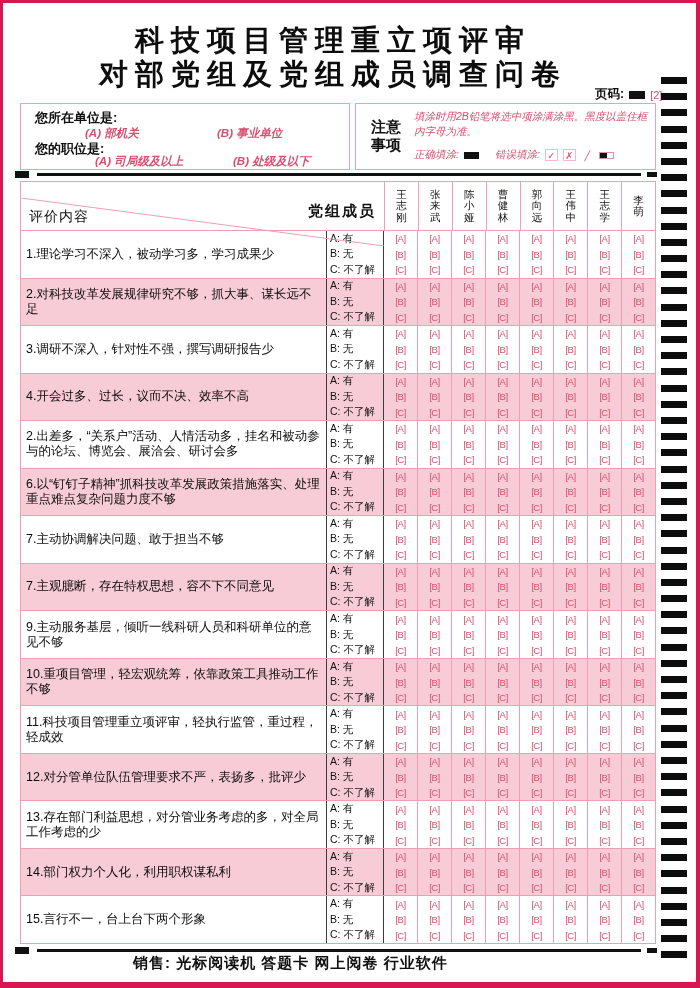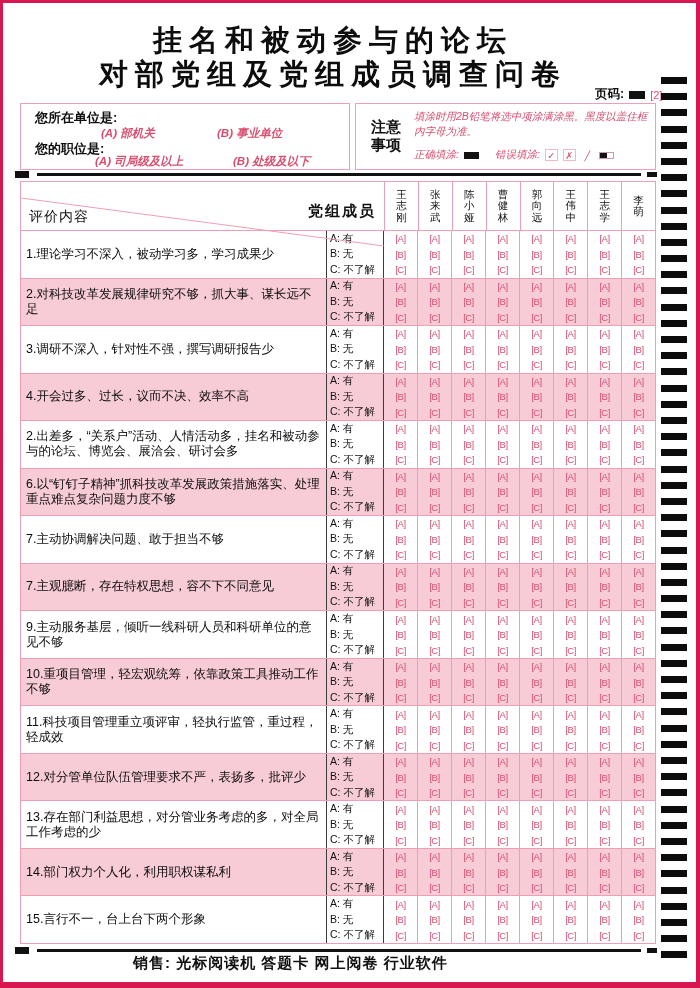--- a/index.html
+++ b/index.html
@@ -67,32 +67,32 @@
   .footer-text { position:absolute; left:130px; top:951px; font-size:15px; font-weight:bold;
     color:#111; letter-spacing:1px; }
   
   .tmark { position:absolute; left:658px; width:26px; height:7px; background:#0c0c0c; }
 </style>
 </head>
 <body>
 
 <div class="page">
 
-  <div class="title-line t1">挂名和被动参与的论坛</div>
+  <div class="title-line t1">科技项目管理重立项评审</div>
   <div class="title-line t2">对部党组及党组成员调查问卷</div>
 
   <div class="pageno">
     <span class="lbl">页码:</span>
     <span class="pmark"></span>
     <span class="popt">[2]</span>
   </div>
 
   <div class="unit-box">
     <span class="qlbl" style="top:5px">您所在单位是:</span>
-    <span class="opt" style="left:80px; top:22px">(A) 部机关</span>
+    <span class="opt" style="left:64px; top:22px">(A) 部机关</span>
     <span class="opt" style="left:196px; top:22px">(B) 事业单位</span>
     <span class="qlbl" style="top:36px">您的职位是:</span>
     <span class="opt" style="left:74px; top:50px">(A) 司局级及以上</span>
     <span class="opt" style="left:212px; top:50px">(B) 处级及以下</span>
   </div>
 
   <div class="notice-box">
     <div class="notice-title">
       <div>注意</div>
       <div>事项</div>

